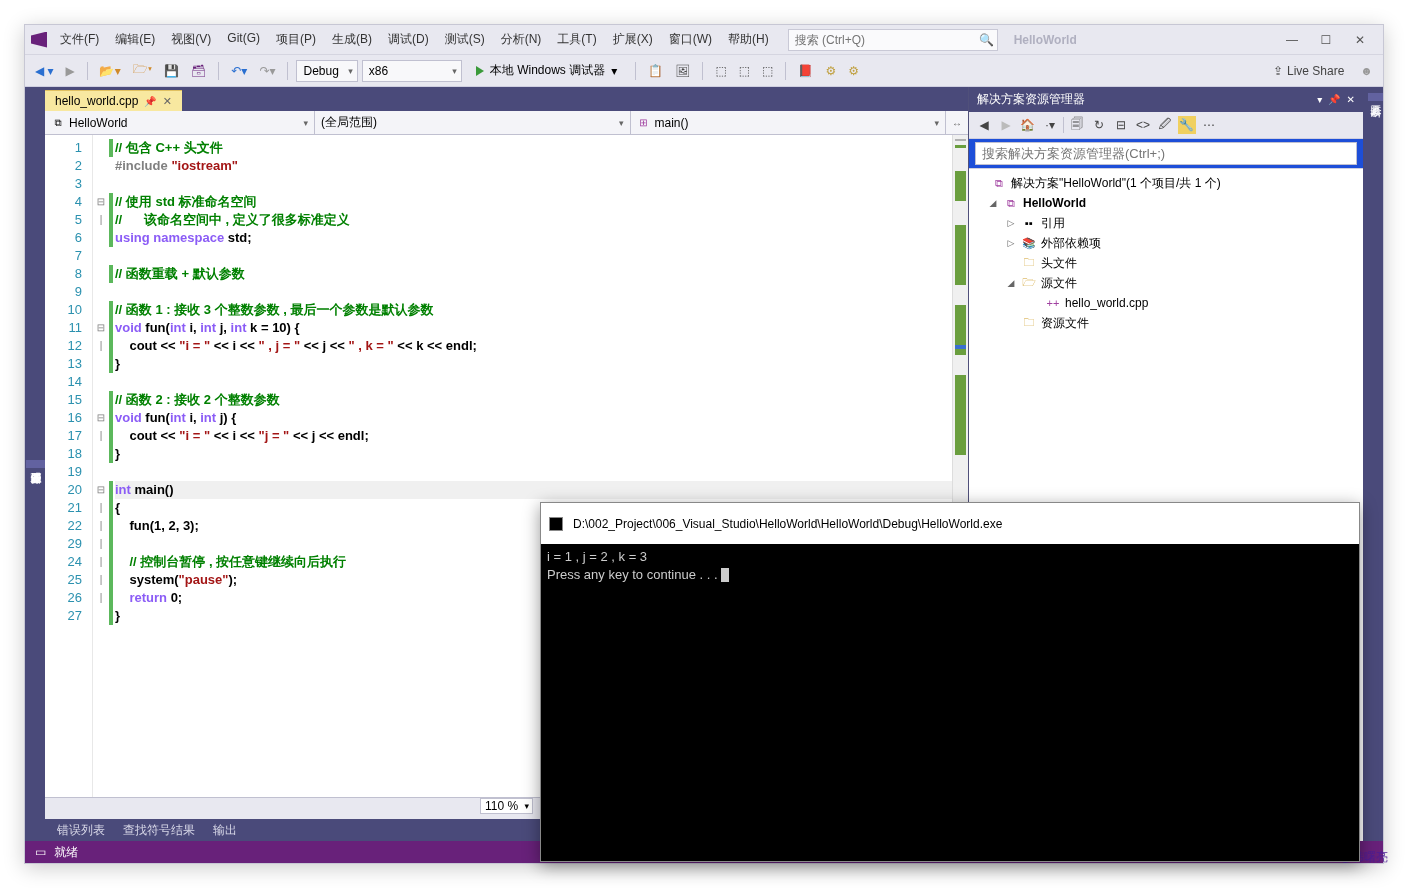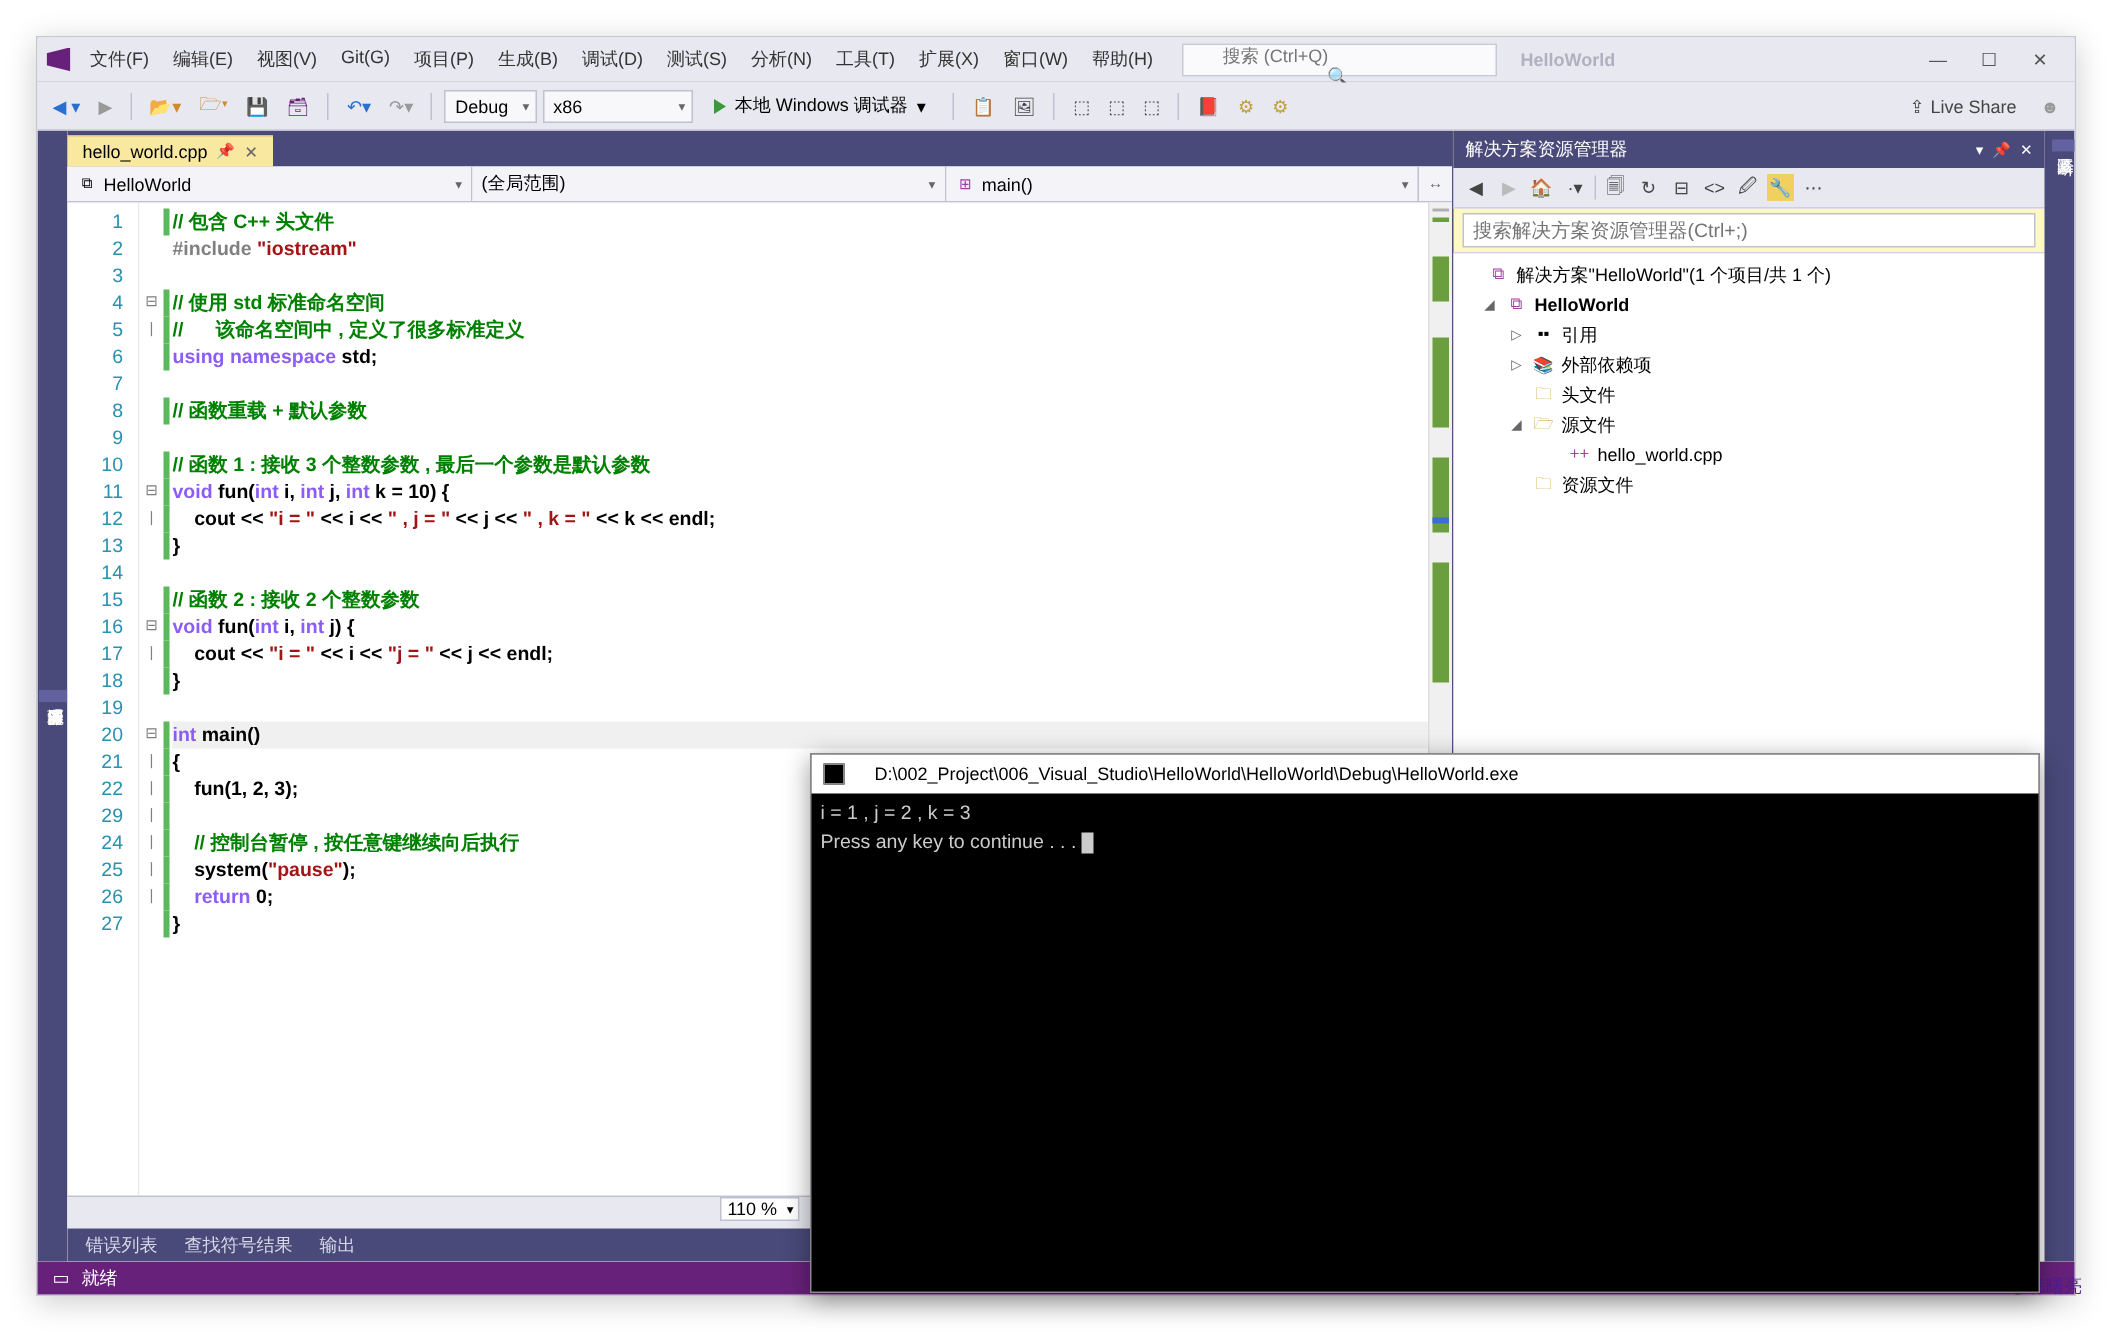--- a/index.html
+++ b/index.html
@@ -2,21 +2,21 @@
 <html><head>
 <meta charset="utf-8">
 <style>
 * { margin: 0; padding: 0; box-sizing: border-box; font-family: "Microsoft YaHei", "Segoe UI", sans-serif; }
 body { background: #fff; width: 1408px; height: 888px; position: relative; overflow: hidden; }
 .shadow-frame { position:absolute; top:24px; left:24px; right:24px; bottom:24px; background:#fff; box-shadow:0 4px 20px rgba(0,0,0,.2); display:flex; flex-direction:column; border:1px solid #c7c7d4;}
 .titlebar { background:#e8e8f0; height:30px; display:flex; align-items:center; padding:0 6px; gap:6px; font-size:12px; color:#333; border-bottom:1px solid #d5d5e0;}
 .titlebar .logo { width:16px; height:16px; background:#68217a; clip-path: polygon(0 25%, 100% 0, 100% 100%, 0 75%);}
 .titlebar .menu { display:flex; gap:2px; }
 .titlebar .menu span { padding:4px 7px; cursor:default; }
-.titlebar .search { margin-left:6px; display:flex; align-items:center; background:#fafafc; border:1px solid #c9c9d6; width:210px; height:22px;flex-direction:column;}
+.titlebar .search { margin-left:6px; display:flex; align-items:center; background:#fafafc; border:1px solid #c9c9d6; width:210px; height:22px;}
 .titlebar .search input { border:0; background:transparent; flex:1; font-size:12px; padding:0 6px; outline:none;}
 .titlebar .search .si { width:20px; text-align:center; color:#555;}
 .titlebar .solname { margin-left:10px; font-weight:600; color:#b0b0c0; }
 .titlebar .winbtns { margin-left:auto; display:flex; }
 .titlebar .winbtns span { width:34px; text-align:center; font-size:12px; color:#555; cursor:default; }
 .toolbar { background:#e8e8f0; height:32px; display:flex; align-items:center; gap:4px; padding:0 6px; font-size:12px; border-bottom:1px solid #cfcfe0;}
 .toolbar .sep { width:1px; height:18px; background:#c0c0d0; margin:0 4px;}
 .toolbar .tb { padding:2px 4px; color:#444; display:flex; align-items:center; gap:2px; cursor:default;}
 .toolbar .dd { border:1px solid #c0c0d0; background:#f8f8fa; height:22px; padding:0 18px 0 6px; display:flex; align-items:center; position:relative; min-width:60px;}
 .toolbar .dd::after { content:"▾"; position:absolute; right:4px; font-size:9px; color:#666;}
@@ -50,37 +50,37 @@
 .hl-line { background:#f0f0f0;}
 .ind-mark { position:absolute; right:0; top:0; bottom:20px; width:16px; background:#f0f0f0; border-left:1px solid #ddd;}
 .ind-mark .m { position:absolute; left:2px; right:2px; height:3px; background:#6a9e3e;}
 .zoombar { height:22px; background:#e8e8f0; border-top:1px solid #c0c0d0; display:flex; align-items:center; font-size:12px; padding:0 6px; gap:8px;flex-direction:column;}
 .zoombar .dd2 { border:1px solid #c0c0d0; background:#fff; padding:0 14px 0 4px; position:relative; height:18px; display:flex;align-items:center;}
 .zoombar .dd2::after{content:"▾";position:absolute;right:3px;font-size:9px;}
 .zoombar .ok { width:14px;height:14px;border-radius:50%;background:#3a9a3a;display:inline-flex;align-items:center;justify-content:center;color:#fff;font-size:9px;}
 .bottom-tabs { height:22px; background:#4a4a7a; color:#d8d8e8; font-size:12px; display:flex; align-items:center; padding:0 4px; gap:2px;}
 .bottom-tabs span { padding:3px 8px; cursor:default;}
 .status { height:22px; background:#68217a; color:#fff; font-size:12px; display:flex; align-items:center; padding:0 10px; gap:8px;}
-.right-panel { width:395px; background:#fef9c3; display:flex; flex-direction:column; border-left:1px solid #50507a;}
+.right-panel { width:395px; background:#1d4ed8; display:flex; flex-direction:column; border-left:1px solid #50507a;}
 .right-panel .hdr { background:#4a4a7a; color:#fff; font-size:12px; padding:4px 8px; display:flex; align-items:center;}
 .right-panel .hdr .pins { margin-left:auto; display:flex; gap:6px; font-size:10px;}
 .right-panel .rtoolbar { background:#e8e8f0; padding:4px 6px; display:flex; gap:4px; align-items:center; font-size:12px; border-bottom:1px solid #cfcfe0;}
 .right-panel .rtoolbar .ti { width:18px;height:18px; display:flex;align-items:center;justify-content:center; color:#444;}
 .right-panel .rtoolbar .hi { background:#f0d060;}
 .right-panel .rsearch { padding:3px 6px; border-bottom:1px solid #cfcfe0;}
 .right-panel .rsearch input { width:100%; border:1px solid #c0c0d0; font-size:13px; padding:3px 6px;}
 .tree { flex:1; background:#fff; font-size:12px; padding:4px 0; overflow:auto;}
 .tree .node { display:flex; align-items:center; height:20px; padding-left:6px; gap:4px; cursor:default;}
 .tree .arrow { width:12px; font-size:9px; color:#666; text-align:center;}
 .tree .ico2 { width:16px; text-align:center; font-size:11px;}
 .tree .bold { font-weight:700;}
 .right-side-tab { width:20px; background:#4a4a7a; color:#fff; writing-mode:vertical-rl; text-orientation:upright; font-size:11px; padding:6px 0;}
 .right-side-tab span { background:#6262a0; padding:4px 2px;}
 .console { position:absolute; left:540px; top:502px; width:820px; height:360px; background:#000; border:1px solid #888; box-shadow:0 4px 16px rgba(0,0,0,.4); display:flex; flex-direction:column; z-index:50;}
-.console .ctitle { background:#fff; color:#000; height:26px; font-size:12px; display:flex; align-items:center; padding:0 8px; gap:20px;}
+.console .ctitle { background:#fff; color:#000; height:41px; font-size:12px; display:flex; align-items:center; padding:0 8px; gap:10px;}
 .console .ctitle .cico { width:14px;height:14px;background:#000;border:1px solid #888;display:inline-block;}
 .console .cbody { flex:1; color:#ccc; font-family:Consolas,monospace; font-size:13px; padding:4px 6px; white-space:pre; line-height:18px;}
 .cursor { display:inline-block; width:8px; height:14px; background:#ccc; vertical-align:text-bottom;}
 .watermark { position:absolute; right:20px; bottom:22px; font-size:12px; color:#4c1d95;}
 </style>
 </head>
 <body>
 
 <div class="shadow-frame">
 

